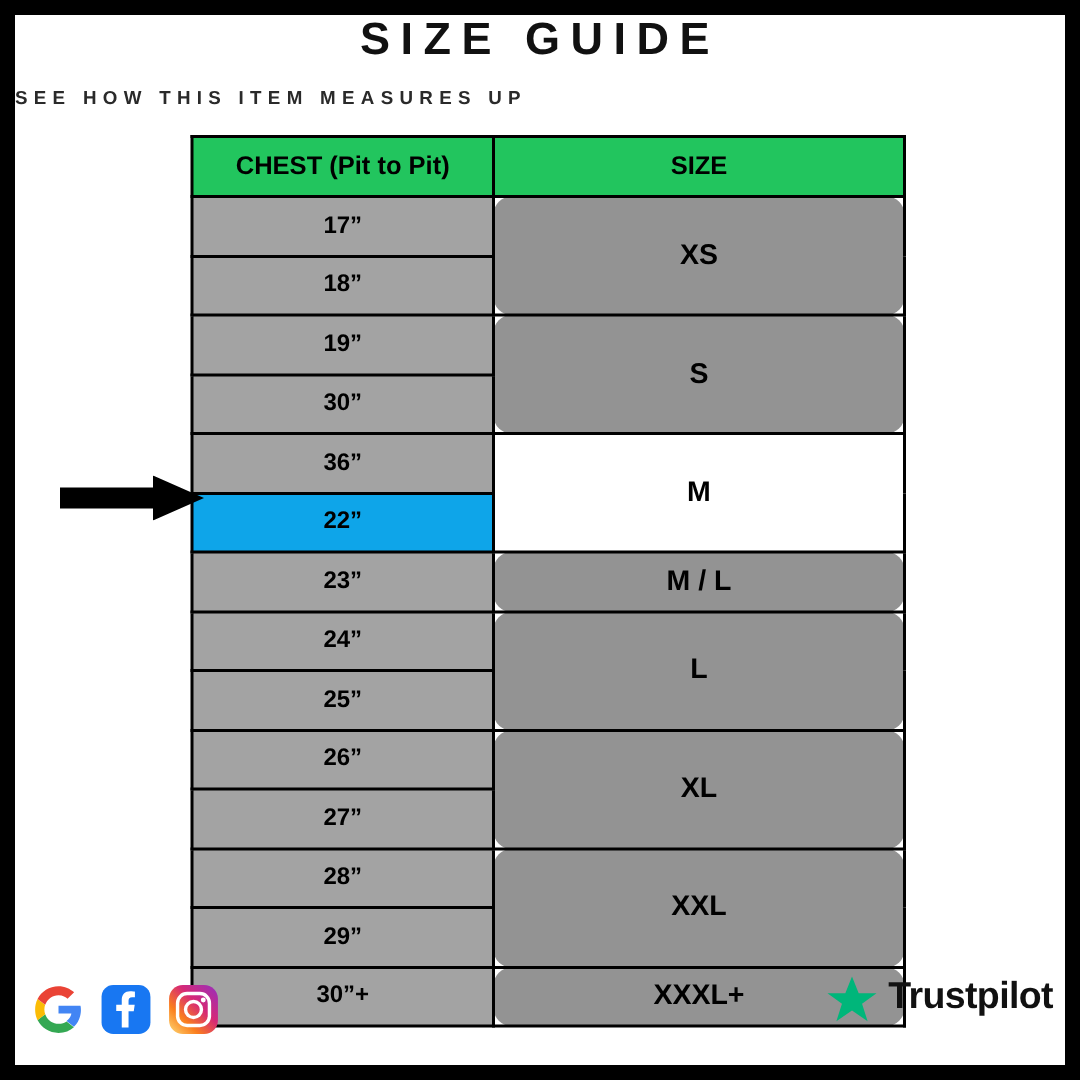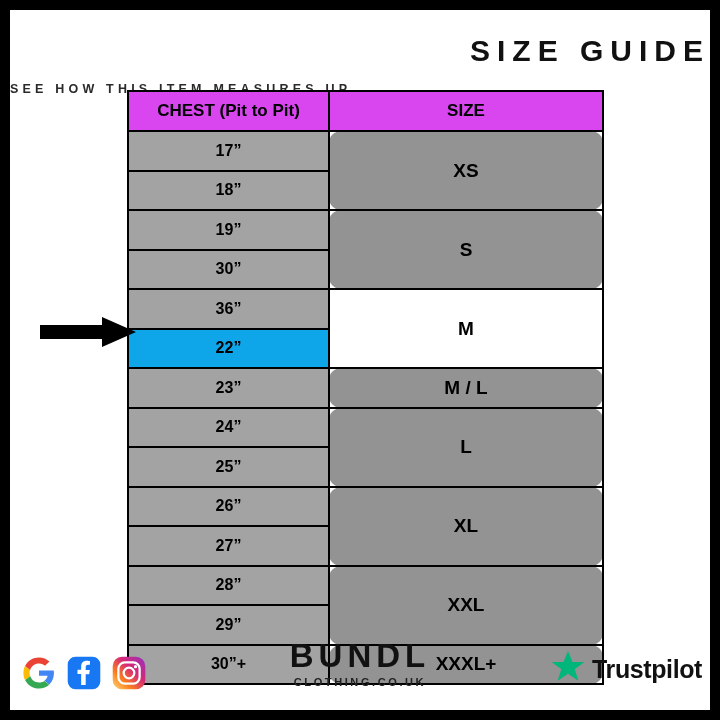--- a/index.html
+++ b/index.html
@@ -23,22 +23,22 @@
   .card {
     position: absolute;
     left: 10px;
     top: 10px;
     width: 700px;
     height: 700px;
     background: #ffffff;
     box-sizing: border-box;
   }
   .title {
-    text-align: right;
-    margin-top: 24px;
+    text-align: center;
+    margin-top: 0;
     font-size: 30px;
     font-weight: bold;
     letter-spacing: 7px;
     color: #111111;
     font-family: "Liberation Sans", sans-serif;
   }
   .subtitle {
     text-align: left;
     margin-top: 14px;
     font-size: 12.5px;
@@ -58,21 +58,21 @@
     table-layout: fixed;
   }
   table.size-table td {
     border: 2px solid #000000;
     text-align: center;
     color: #000000;
     font-weight: bold;
   }
   .head-cell {
     height: 36px;
-    background: #d946ef;
+    background: #22c55e;
     font-size: 17px;
   }
   .chest-col {
     width: 197px;
   }
   .size-col {
     width: 270px;
   }
   .chest-cell {
     height: 35.5px;
@@ -136,21 +136,21 @@
     font-weight: bold;
     letter-spacing: 2.6px;
     color: #222222;
     margin-top: 2px;
   }
   .trustpilot {
     position: absolute;
     right: 8px;
     bottom: 14px;
     display: flex;
-    align-items: flex-end;
+    align-items: flex-start;
     gap: 7px;
   }
   .tp-label {
     font-size: 25px;
     font-weight: bold;
     color: #111111;
     letter-spacing: -0.4px;
   }
 </style>
 </head>
@@ -259,24 +259,20 @@
               <stop offset="100%" stop-color="#962FBF"></stop>
             </linearGradient>
           </defs>
           <rect x="1" y="1" width="46" height="46" rx="13" fill="url(#igGrad)"></rect>
           <rect x="9" y="9" width="30" height="30" rx="9" fill="none" stroke="#ffffff" stroke-width="3.2"></rect>
           <circle cx="24" cy="24" r="7.5" fill="none" stroke="#ffffff" stroke-width="3.2"></circle>
           <circle cx="33.2" cy="15" r="2.3" fill="#ffffff"></circle>
         </svg>
       </div>
 
-      <div class="brand">
-        <div class="brand-name">BUNDL</div>
-        <div class="brand-sub">CLOTHING.CO.UK</div>
-      </div>
 
       <div class="trustpilot">
         <svg width="34" height="34" viewBox="0 0 32 32">
           <polygon points="16,1 20.2,11.4 31.4,11.4 22.3,18 25.8,29 16,22.3 6.2,29 9.7,18 0.6,11.4 11.8,11.4" fill="#00b67a"></polygon>
         </svg>
         <span class="tp-label">Trustpilot</span>
       </div>
 
     </div>
   </div>

